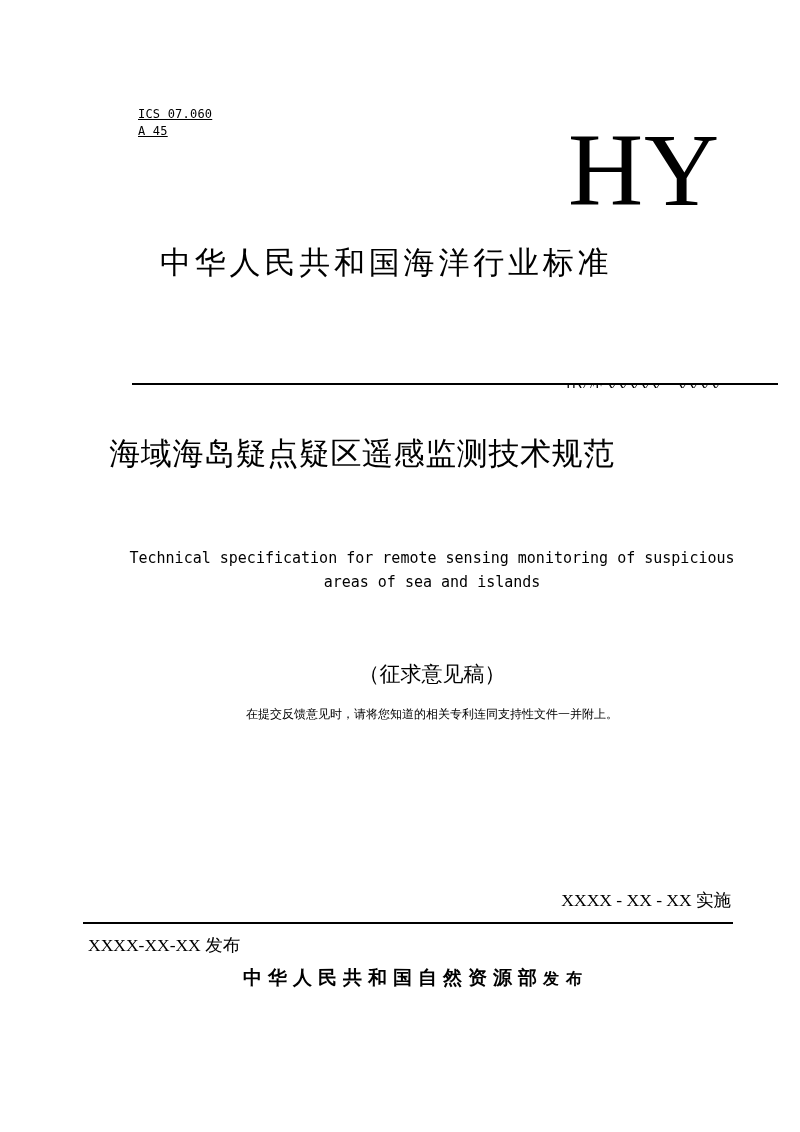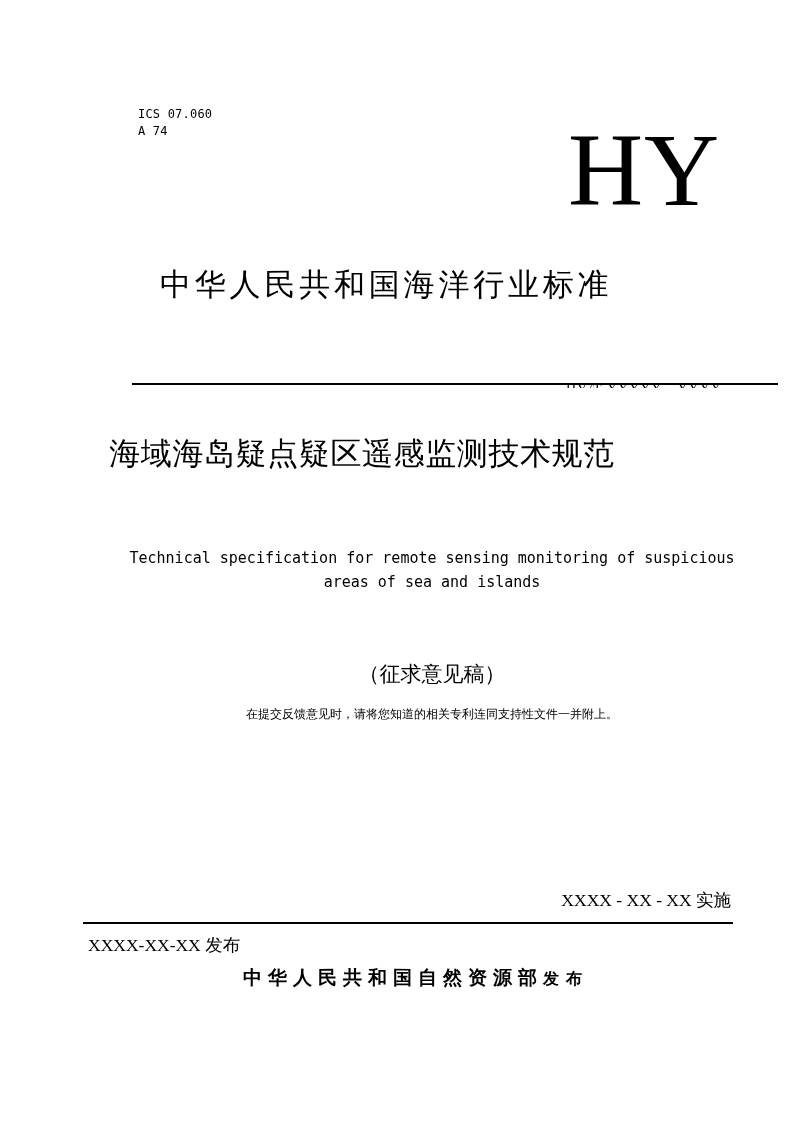--- a/index.html
+++ b/index.html
@@ -17,38 +17,38 @@
     }
     .abs { position: absolute; }
 
     .ics {
       left: 138px;
       top: 106px;
       font-family: "DejaVu Sans Mono", "Liberation Mono", monospace;
       font-size: 12px;
       line-height: 17px;
       letter-spacing: 0.2px;
+      text-decoration: underline;
     }
     .hy {
       left: 568px;
       top: 118px;
       font-family: "Liberation Serif", "DejaVu Serif", serif;
       font-size: 104px;
       line-height: 104px;
       letter-spacing: 1px;
     }
     .std-name {
       left: 160px;
       top: 243px;
-      font-family: Liberation Mono, monospace;
+      font-family: Liberation Serif, serif;
       font-size: 31px;
       line-height: 40px;
       letter-spacing: 3.8px;
       white-space: nowrap;
-      margin-top: 24px;
     }
     .top-rule {
       left: 132px;
       top: 383px;
       width: 646px;
       height: 1.5px;
       background: #000000;
     }
     .std-no-clip {
       left: 566px;
@@ -154,21 +154,21 @@
       font-size: 16px;
       letter-spacing: 7px;
       font-weight: bold;
     }
   </style>
 </head>
 <body>
 
 <div class="abs ics">
   <div>ICS 07.060</div>
-  <div>A 74</div>
+  <div>A 45</div>
 </div>
 
 <div class="abs hy">HY</div>
 
 <div class="abs std-name">中华人民共和国海洋行业标准</div>
 
 <div class="abs top-rule"></div>
 
 <div class="abs std-no-clip">
   <div class="std-no">HY/T XXXXX—XXXX</div>

